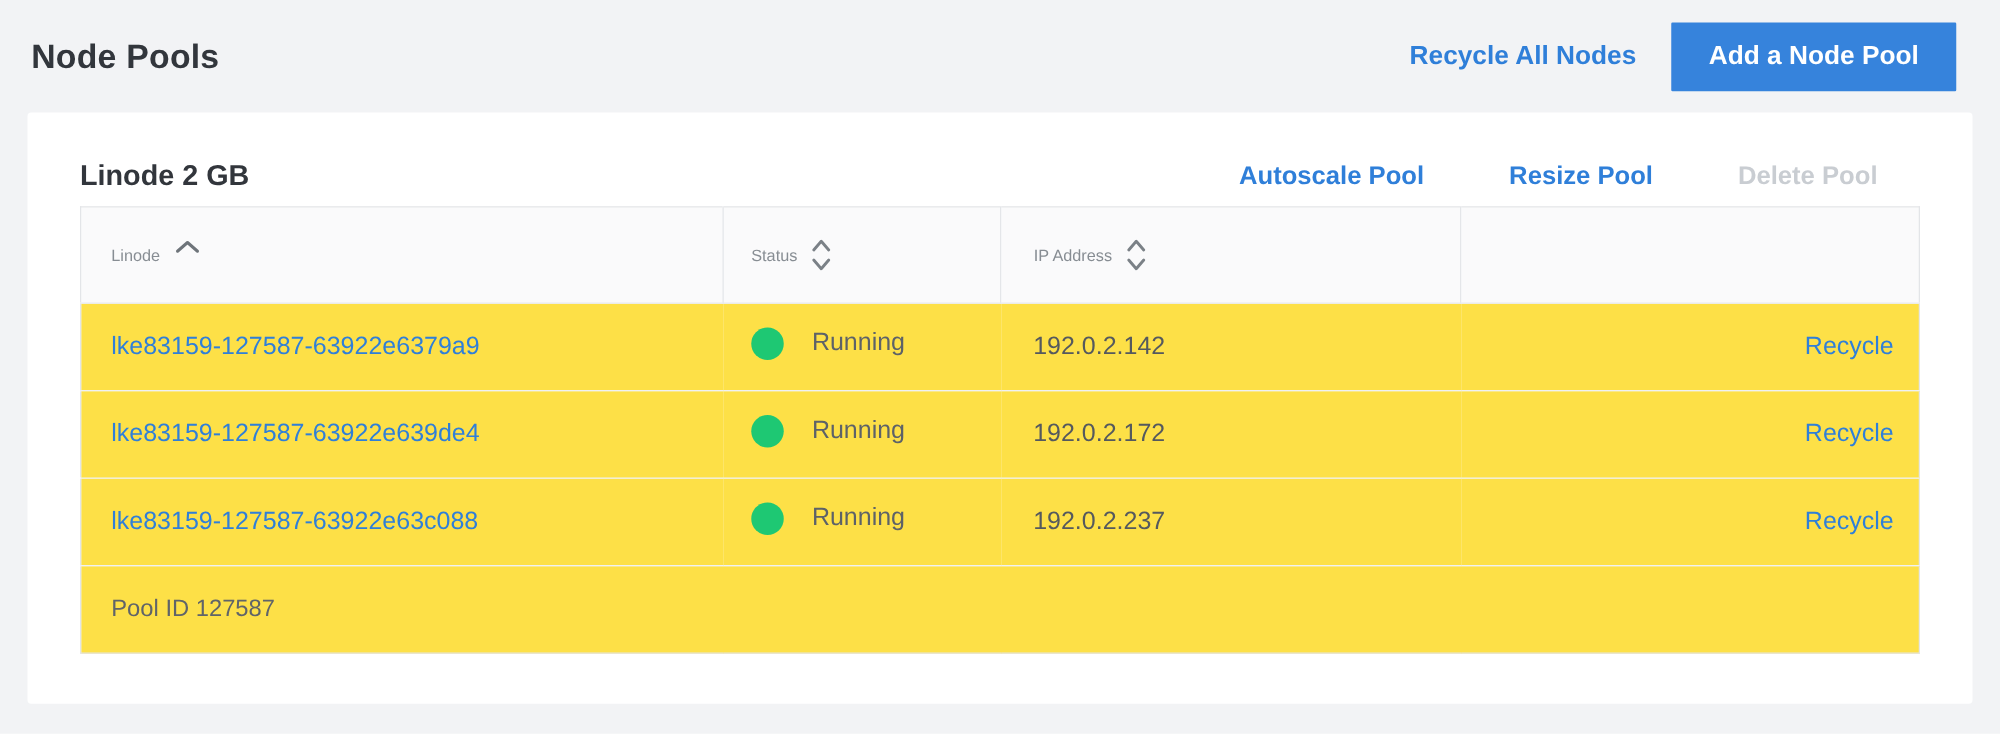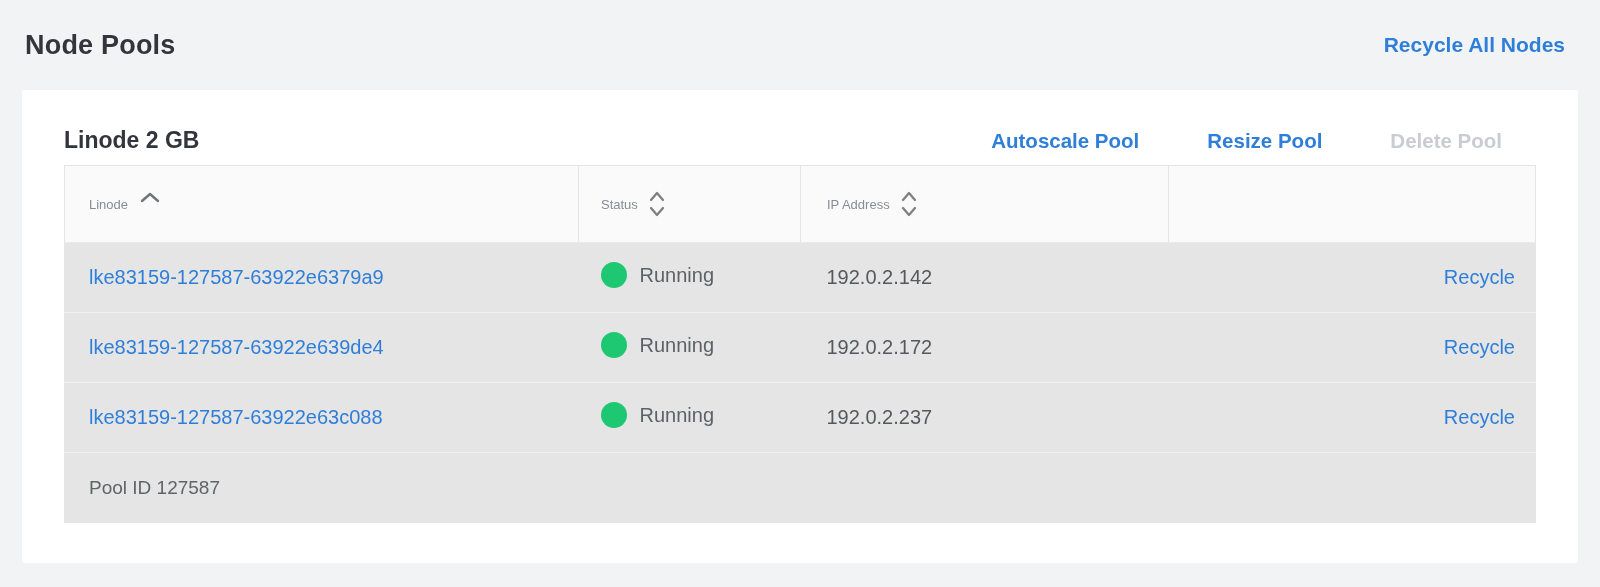--- a/index.html
+++ b/index.html
@@ -106,60 +106,61 @@
   .th-inner { display: inline-flex; align-items: center; }
   .sort-caret { margin-left: 12px; transform: translateY(-7px); }
   .sort-chevrons { margin-left: 11px; }
 
   tbody td {
     height: 70px;
     font-size: 20px;
     color: #5d6268;
     padding-left: 24px;
     vertical-align: middle;
-    background: #e5e5e5;
+    background: #fde047;
     margin-top: 36px;
   }
   tbody tr + tr td { border-top: 1px solid #eff1f3; }
   td.cell-status { padding-left: 22px; }
   td.cell-ip { padding-left: 26px; color: #55595e; }
   td.cell-action { text-align: right; padding-right: 20px; padding-left: 0; }
 
   .node-link {
     color: #2f7fd9;
     text-decoration: none;
     cursor: pointer;
     font-size: 20px;
   }
   .recycle-link {
     color: #2f7fd9;
     text-decoration: none;
     cursor: pointer;
     font-size: 20px;
     text-align: center;
   }
-  .status-wrap { display: inline-flex; align-items: center; gap: 13px; }
+  .status-wrap { display: inline-flex; align-items: center; gap: 23px; }
   .status-dot {
     width: 26px; height: 26px;
     border-radius: 50%;
     background: #1ec873;
     flex: 0 0 auto;
   }
   .footer-cell {
     font-size: 19px;
     color: #606469;
   }
 </style>
 </head>
 <body>
 
 <div class="topbar">
   <h1 class="page-title">Node Pools</h1>
   <div class="topbar-actions">
     <a class="text-link">Recycle All Nodes</a>
+    <button class="primary-btn">Add a Node Pool</button>
   </div>
 </div>
 
 <div class="card">
   <div class="card-header">
     <h2 class="pool-name">Linode 2 GB</h2>
     <div class="pool-actions">
       <a class="pool-action">Autoscale Pool</a>
       <a class="pool-action">Resize Pool</a>
       <a class="pool-action disabled">Delete Pool</a>

